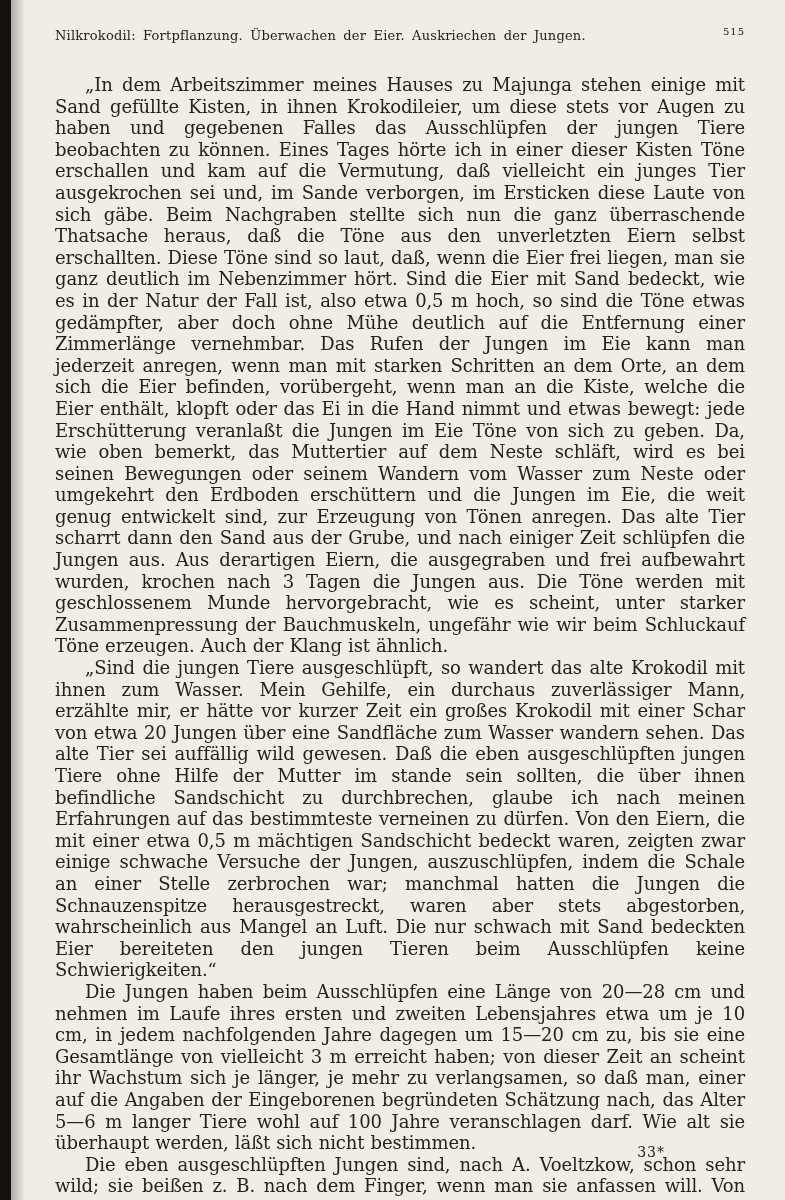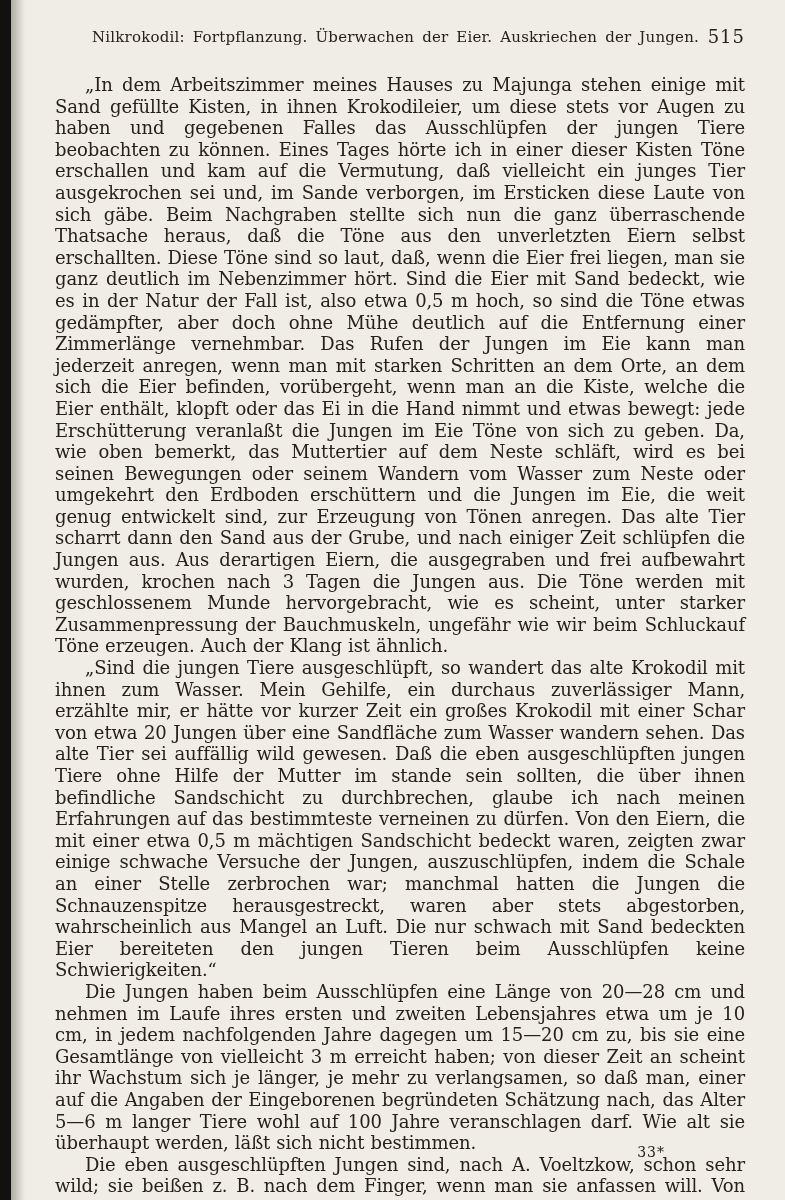--- a/index.html
+++ b/index.html
@@ -36,31 +36,31 @@
     left: 12px; top: 0; right: 0; bottom: 0;
     padding: 28px 40px 26px 43px;
   }
   .running-head {
     position: relative;
     height: 22px;
     margin-bottom: 24px;
   }
   .head-title {
     display: block;
-    text-align: right;
-    font-size: 15px;
+    text-align: left;
+    font-size: 13px;
     letter-spacing: 0.2px;
     word-spacing: 3px;
     padding-right: 46px;
     white-space: nowrap;
   }
   .page-number {
     position: absolute;
     right: 0; top: -2px;
-    font-size: 18px;
+    font-size: 10px;
     letter-spacing: 1px;
   }
   .body-text p {
     font-size: 18px;
     line-height: 21.6px;
     text-align: justify;
     text-indent: 30px;
     letter-spacing: -0.1px;
     word-spacing: 0.5px;
   }

